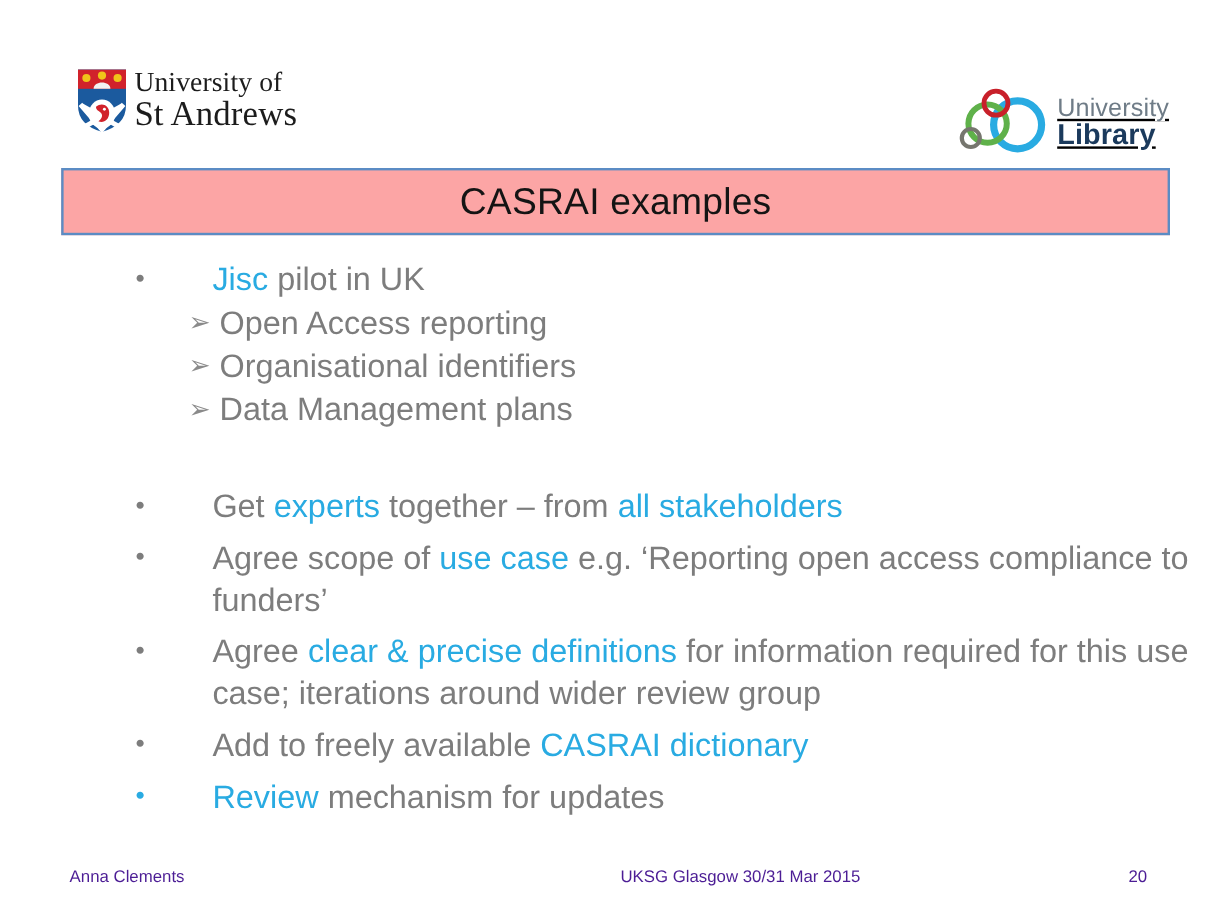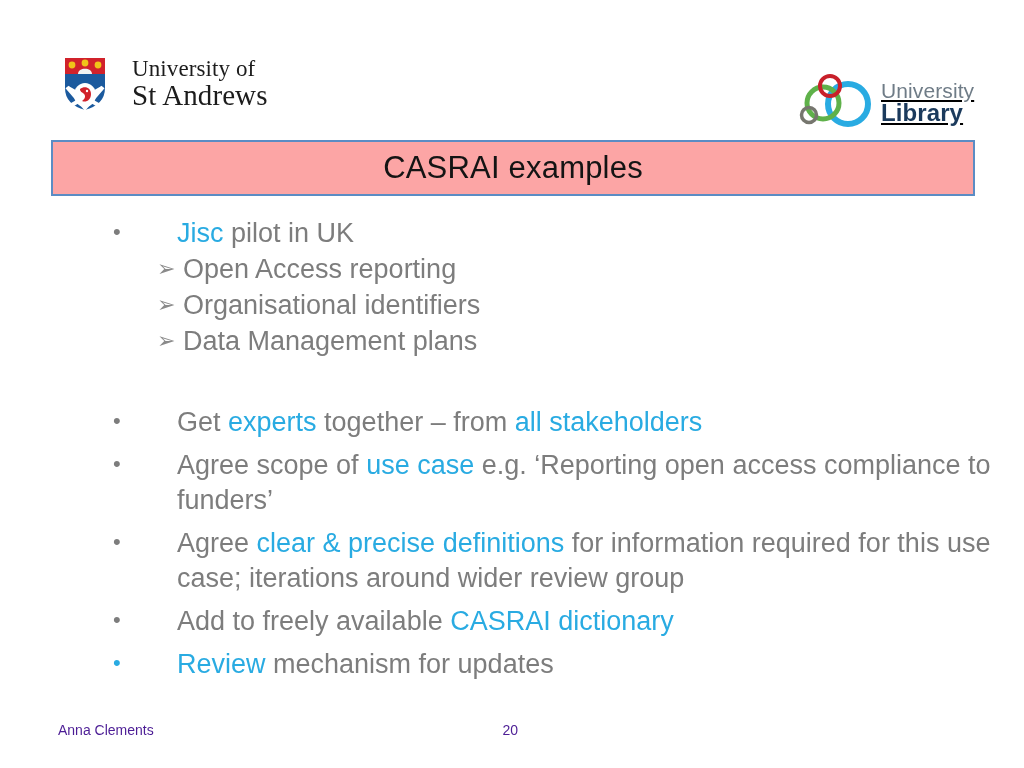--- a/index.html
+++ b/index.html
@@ -16,21 +16,21 @@
     -webkit-font-smoothing: antialiased;
   }
 
   
   .logo-standrews {
     position: absolute;
     left: 62px;
     top: 55px;
     display: flex;
     align-items: center;
-    gap: 24px;
+    gap: 4px;
   }
   .crest { width: 46px; height: 58px; display: block; }
   .standrews-words {
     font-family: "Liberation Serif", serif;
     color: #1c1c1c;
     line-height: 1.02;
   }
   .standrews-words .l1 { font-size: 23px; letter-spacing: .1px; }
   .standrews-words .l2 { font-size: 29px; letter-spacing: .1px; }
 
@@ -241,14 +241,15 @@
 
   <div class="bullet accent-marker">
     <span class="marker">•</span>
     <span class="btext"><span class="hl">Review</span><span> mechanism for updates</span></span>
   </div>
 
 </div>
 
 <div class="footer">
   <span class="f-left">Anna Clements</span>
+  <span class="f-mid">UKSG Glasgow 30/31 Mar 2015</span>
   <span class="f-right">20</span>
 </div>
 
 </body></html>

